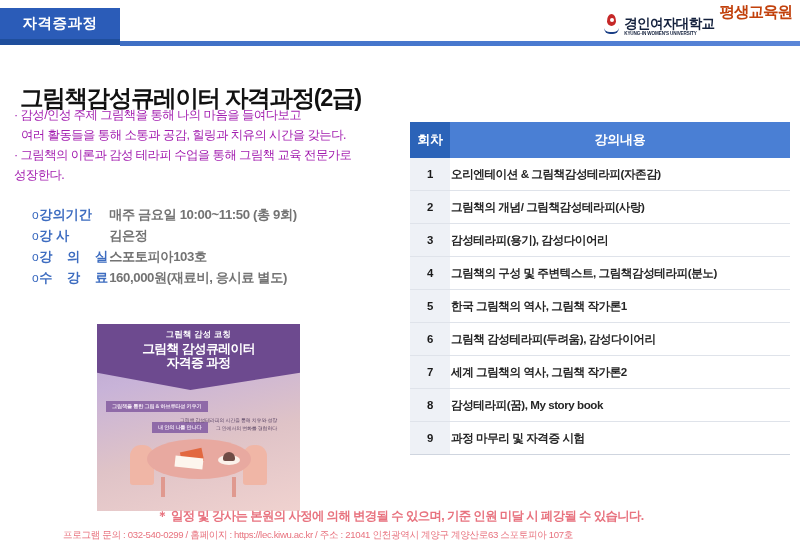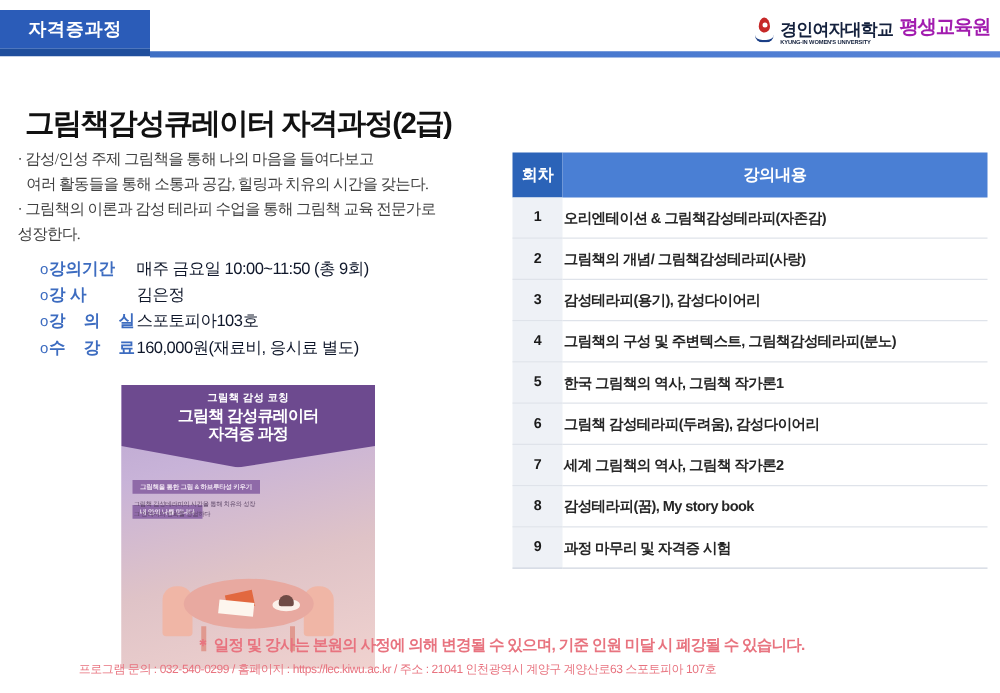--- a/index.html
+++ b/index.html
@@ -46,55 +46,56 @@
     background:#ffffff;border-radius:50%;
   }
   .logo-mark .base{
     position:absolute;left:0;bottom:2px;width:15px;height:4px;
     border-bottom:2px solid #1b3f86;border-radius:0 0 8px 8px;
   }
   .logo-txt{display:flex;flex-direction:column;justify-content:flex-end;}
   .logo-kr{font-size:13.5px;font-weight:bold;color:#14213d;letter-spacing:-.6px;line-height:1;}
   .logo-en{font-size:4.6px;font-weight:bold;color:#14213d;letter-spacing:-.1px;line-height:1.3;margin-top:1px;}
   .logo-sub{
-    font-size:15.5px;font-weight:bold;color:#a21caf;letter-spacing:-1px;
-    align-self:flex-end;line-height:1;margin-bottom:8px;
+    font-size:15.5px;font-weight:bold;color:#c2410c;letter-spacing:-1px;
+    align-self:flex-end;line-height:1;margin-bottom:18px;
   }
 
   
   .title{
     position:absolute;left:20px;top:82px;
     font-size:23.5px;font-weight:bold;color:#111111;letter-spacing:-1.3px;
     white-space:nowrap;
   }
   .desc{
-    position:absolute;left:14px;top:117px;width:392px;
-    font-size:12.4px;color:#404040;line-height:1.62;letter-spacing:-.55px;font-family:Liberation Serif, serif;
+    position:absolute;left:14px;top:105px;width:392px;
+    font-size:12.4px;color:#a21caf;line-height:1.62;letter-spacing:-.55px;
   }
   .desc p{margin:0;}
   .desc .ind{padding-left:7px;}
 
   .info{
     position:absolute;left:32px;top:205px;width:380px;
     font-size:13.2px;line-height:1.58;letter-spacing:-.5px;
   }
   .info-row{display:flex;align-items:baseline;white-space:nowrap;}
   .info-bul{color:#3d6cc0;font-size:12px;margin-right:1px;}
   .info-key{
     color:#3d6cc0;font-weight:bold;width:70px;flex:none;
     display:inline-block;letter-spacing:0px;
   }
   .info-key.sp3{letter-spacing:5.5px;}
-  .info-val{color:#0f172a;font-weight:normal;letter-spacing:-.4px;}
+  .info-val{color:#737373;font-weight:bold;letter-spacing:-.4px;}
 
   
   .poster{
-    position:absolute;left:97px;top:308px;width:203px;height:227px;
+    position:absolute;left:97px;top:324px;width:203px;height:187px;
     background:linear-gradient(165deg,#b9a4cf 0%,#c8b3d8 28%,#dfc3c7 62%,#f0d2cf 100%);
     overflow:hidden;
+    text-align:right;
   }
   .poster-banner{
     position:absolute;left:0;top:0;width:203px;height:66px;
     background:#6d4a8f;
     clip-path:polygon(0 0,100% 0,100% 74%,46% 100%,0 74%);
     display:flex;flex-direction:column;align-items:center;justify-content:flex-start;
     padding-top:5px;box-sizing:border-box;
   }
   .p-l1{color:#ffffff;font-size:8.3px;font-weight:bold;letter-spacing:.3px;}
   .p-l2{color:#ffffff;font-size:12.8px;font-weight:bold;letter-spacing:-.6px;margin-top:2px;line-height:1.12;}

